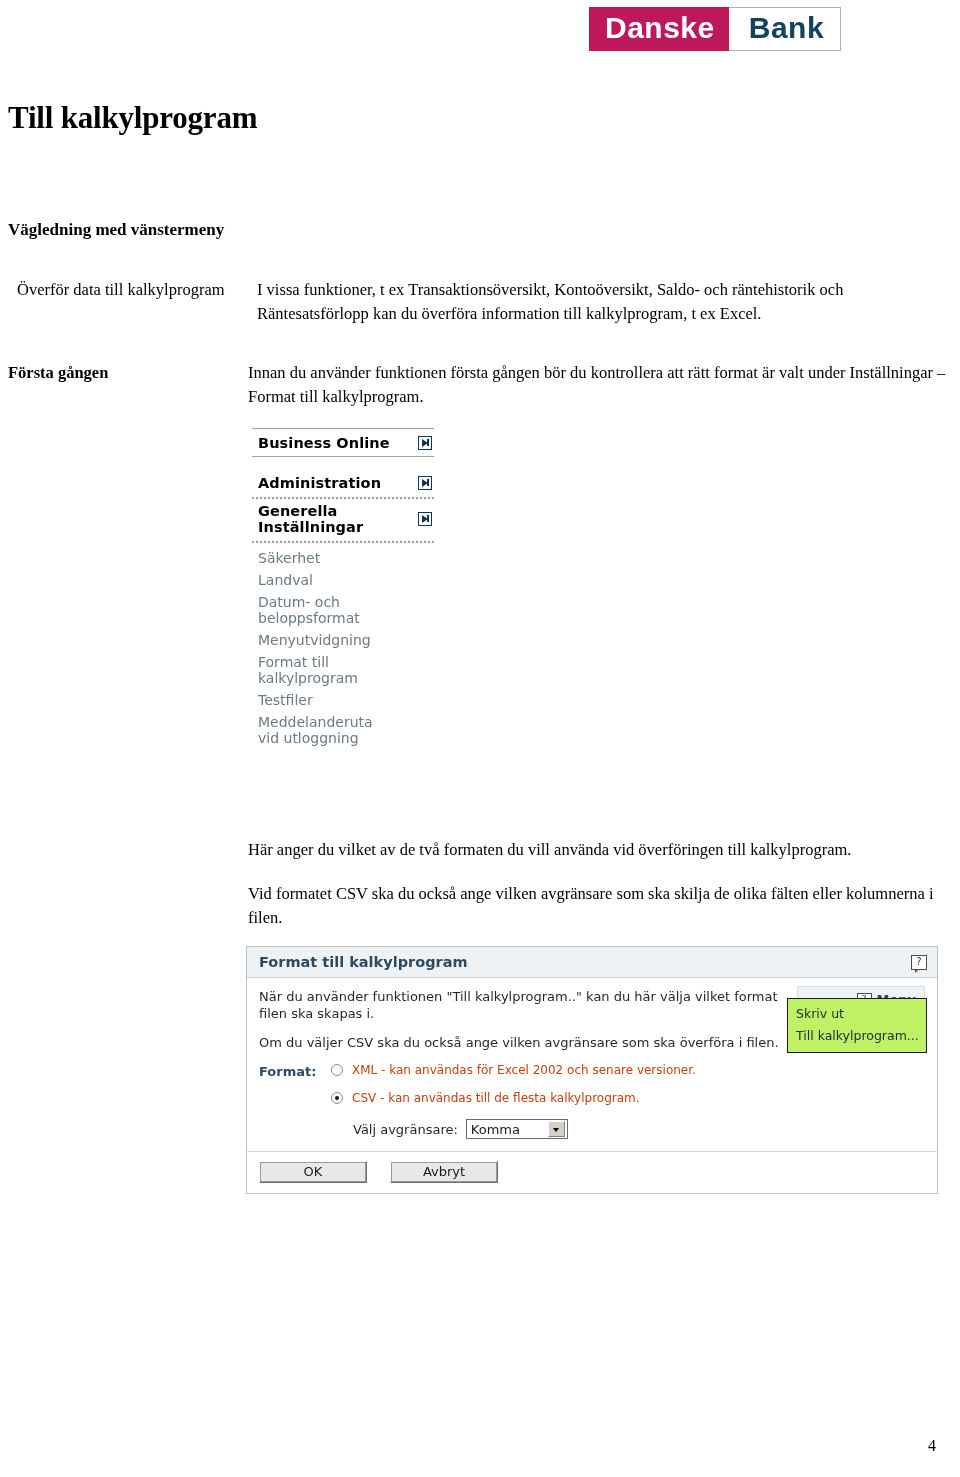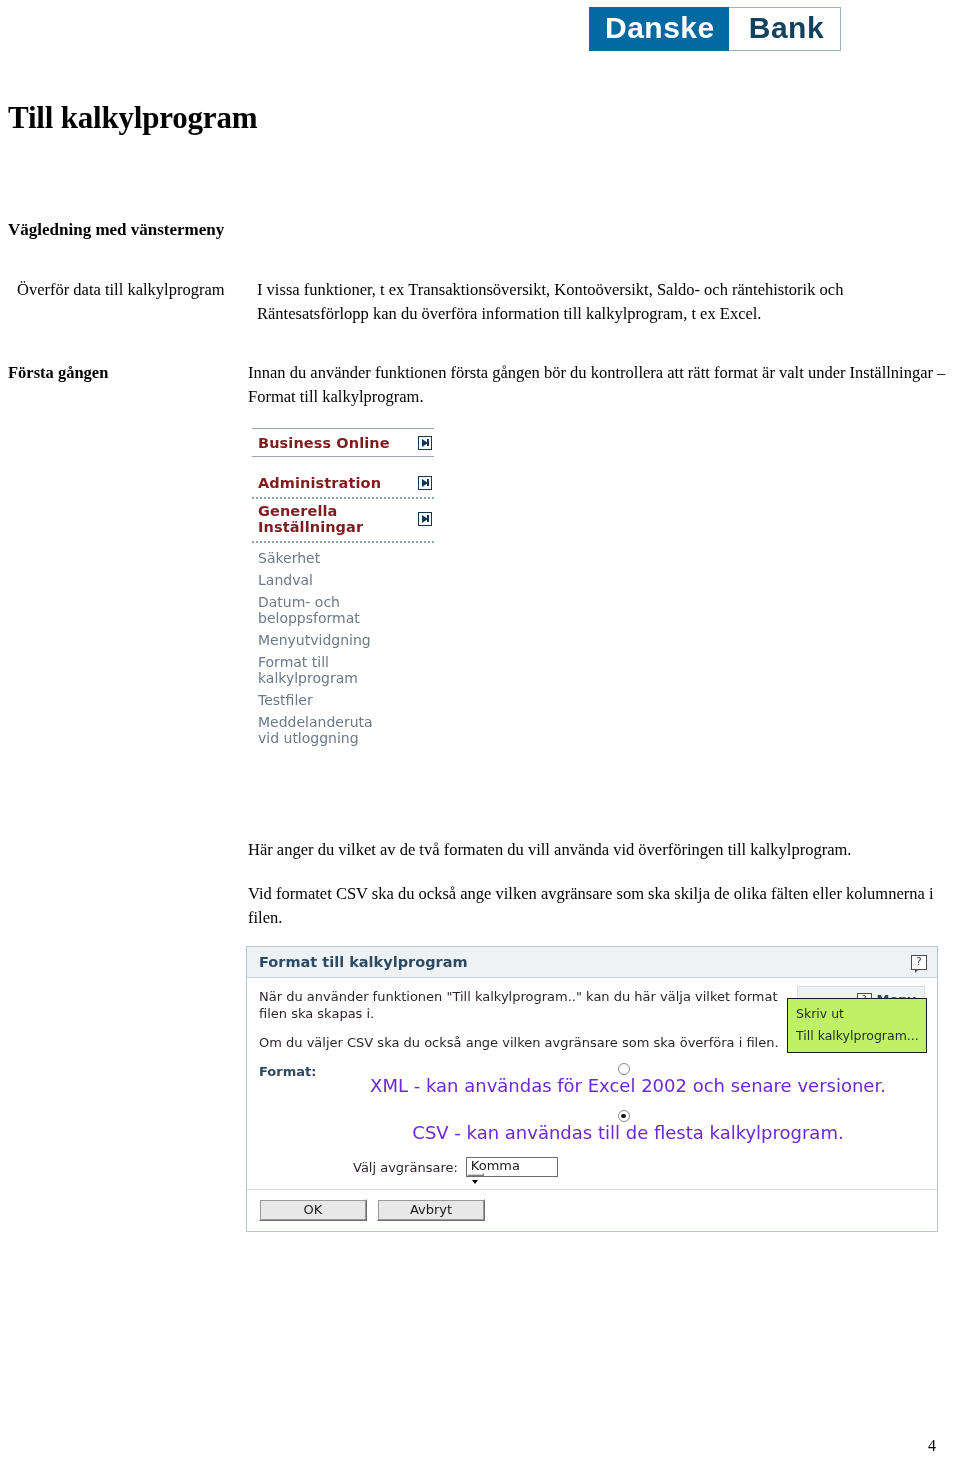--- a/index.html
+++ b/index.html
@@ -19,21 +19,21 @@
   
   .logo-wrap {
     position: absolute;
     left: 589px;
     top: 7px;
     display: flex;
     align-items: stretch;
     height: 44px;
   }
   .logo-danske {
-    background: #0369a1;
+    background: #be185d;
     color: #ffffff;
     font-family: "Liberation Sans", sans-serif;
     font-size: 30px;
     font-weight: bold;
     letter-spacing: 0.5px;
     padding: 4px 14px 6px 16px;
     line-height: 34px;
     display: flex;
     align-items: center;
   }
@@ -115,21 +115,21 @@
     border-top: 1px solid #9aa7b2;
     height: 0;
     margin-bottom: 4px;
   }
   .menu-head {
     display: flex;
     align-items: center;
     justify-content: space-between;
     font-size: 14.5px;
     font-weight: bold;
-    color: #7f1d1d;
+    color: #000000;
     padding: 2px 0 3px 6px;
     letter-spacing: 0.1px;
   }
   .menu-head .txt { line-height: 16px; white-space: pre-line; }
   .rule-solid {
     border-bottom: 1px solid #9aa7b2;
     margin: 2px 0 0 0;
   }
   .rule-dotted {
     border-bottom: 2px dotted #8fa3b5;
@@ -241,23 +241,22 @@
     color: #2d4a63;
     width: 72px;
     flex: 0 0 72px;
     padding-top: 1px;
   }
   .opts { flex: 1 1 auto; }
   .opt-line {
     display: flex;
     align-items: center;
     margin-bottom: 14px;
-    font-size: 18px;
-    color: #6d28d9;
-    flex-direction: column;
+    font-size: 12px;
+    color: #c2410c;
   }
   .radio {
     width: 12px;
     height: 12px;
     border: 1.3px solid #8a8a8a;
     border-radius: 50%;
     margin-right: 9px;
     flex: 0 0 12px;
     box-sizing: border-box;
     background: #ffffff;
@@ -279,24 +278,24 @@
     margin-left: 22px;
     margin-bottom: 6px;
     font-size: 13px;
     color: #2b1f2b;
   }
   .delim-label { margin-right: 8px; }
   .select-box {
     border: 1.3px solid #6b6b6b;
     background: #ffffff;
     display: flex;
+    align-items: center;
     height: 20px;
-    width: 92px;
-    box-sizing: border-box;
-    flex-direction: column;
+    width: 102px;
+    box-sizing: border-box;
   }
   .select-val {
     flex: 1 1 auto;
     font-size: 13px;
     padding-left: 4px;
     color: #1a1a1a;
   }
   .select-arrow {
     width: 17px;
     height: 16px;
@@ -313,21 +312,21 @@
     position: absolute;
     left: 4px;
     top: 6px;
     border-left: 3.5px solid transparent;
     border-right: 3.5px solid transparent;
     border-top: 4px solid #000000;
   }
   .dlg-footer {
     padding: 9px 12px 10px 12px;
     display: flex;
-    gap: 10px;
+    gap: 23px;
   }
   .btn {
     background: #e8e8e8;
     border: 1px solid #ffffff;
     border-right-color: #6e6e6e;
     border-bottom-color: #6e6e6e;
     box-shadow: 0 0 0 1px #9a9a9a inset;
     width: 108px;
     height: 22px;
     font-size: 13px;

